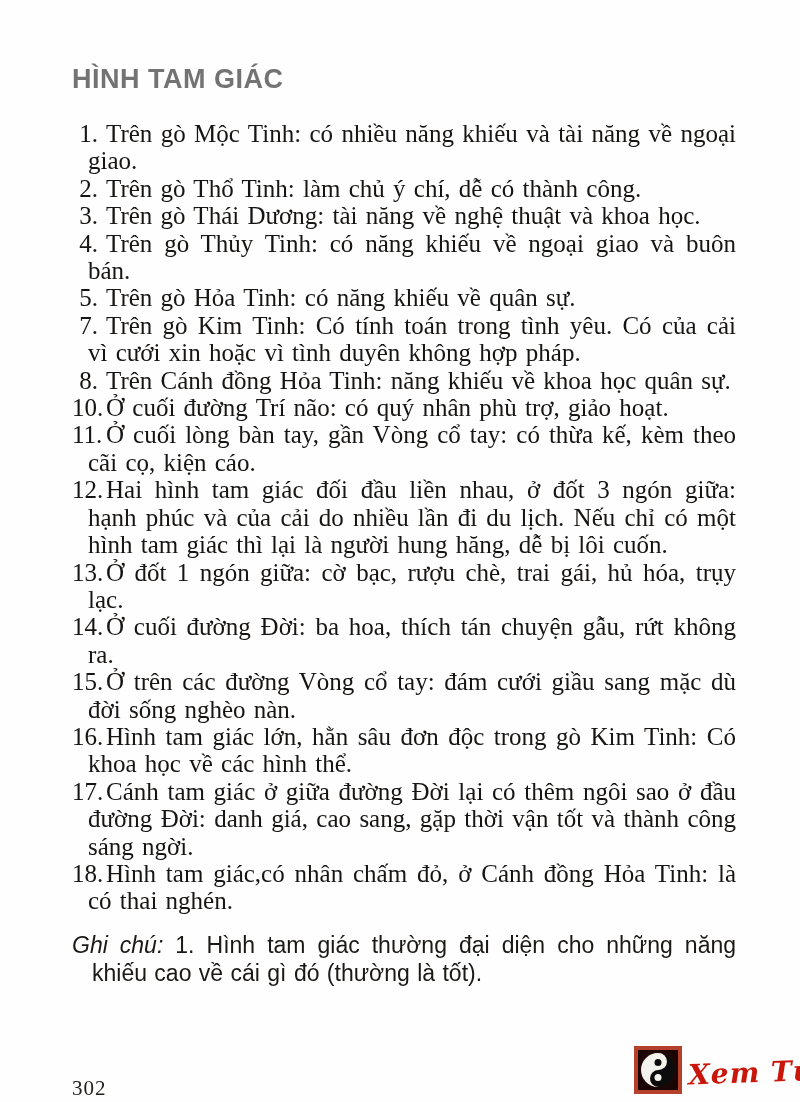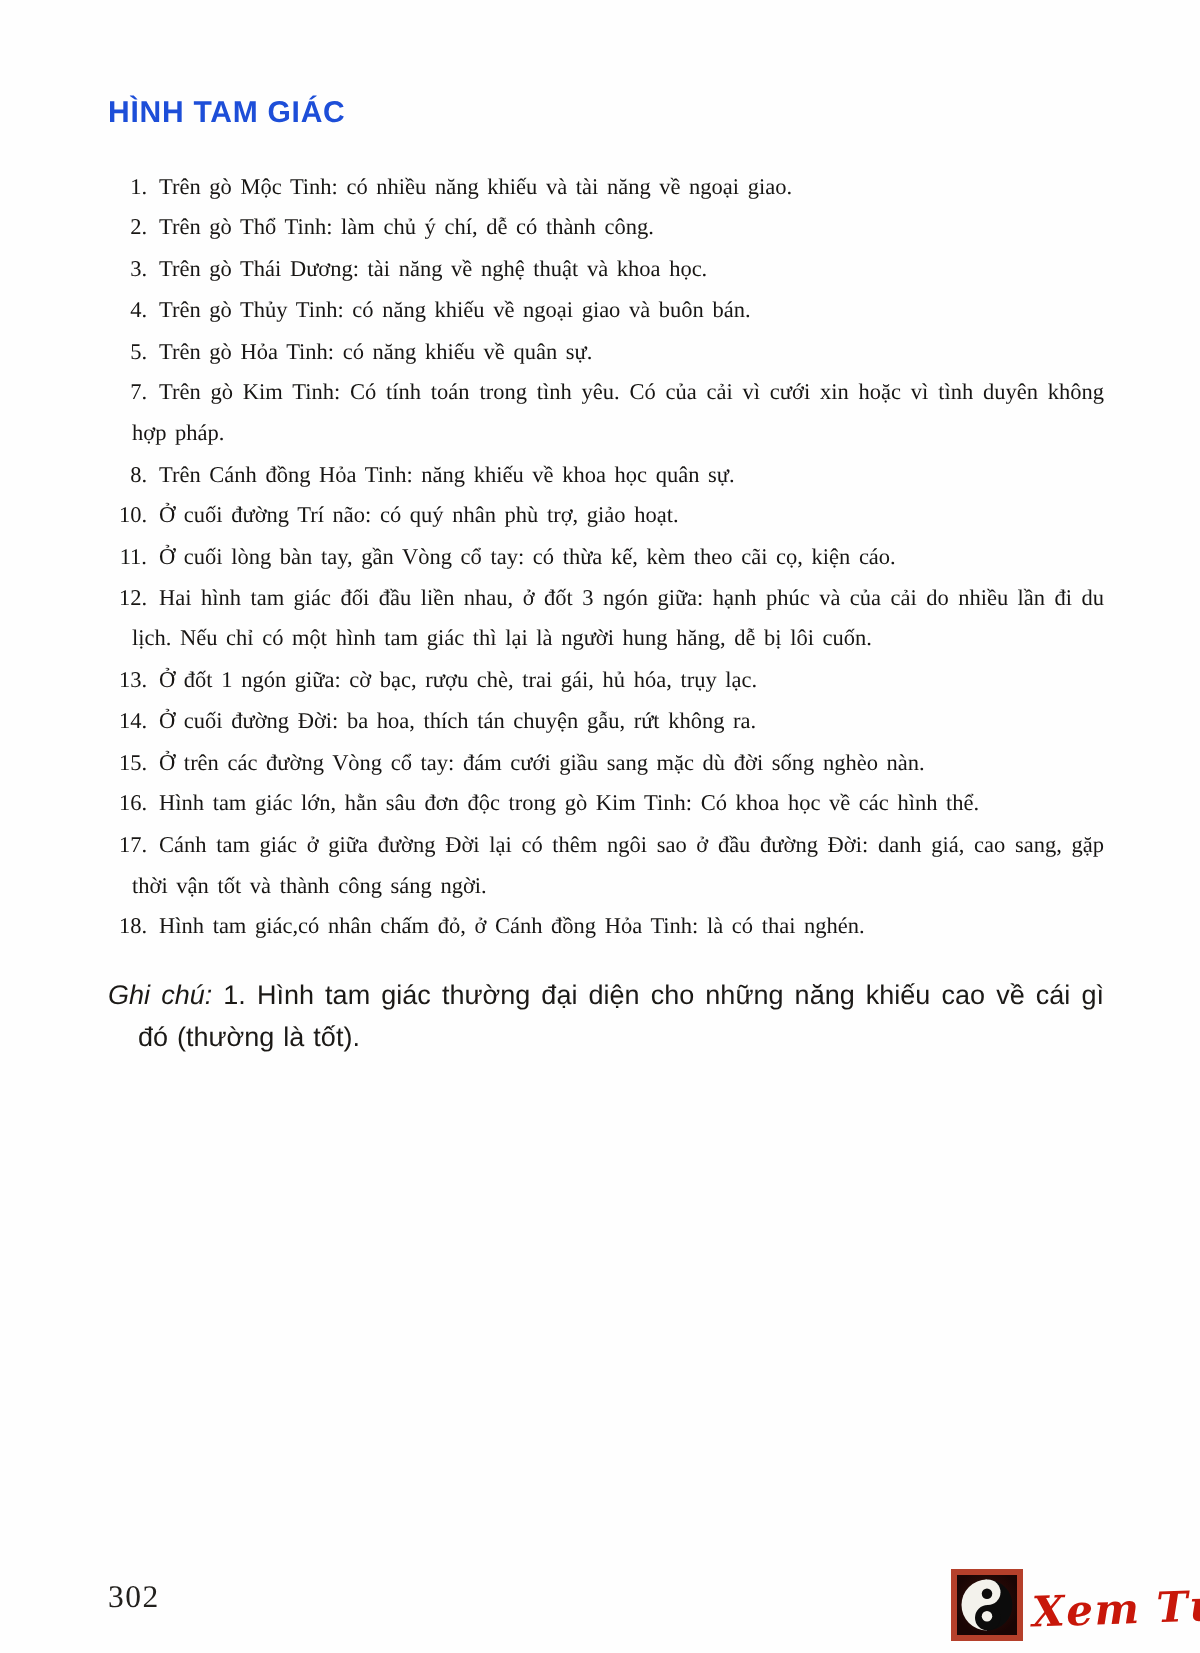--- a/index.html
+++ b/index.html
@@ -19,29 +19,29 @@
   .content {
     position: absolute;
     left: 72px;
     right: 64px;
     top: 64px;
   }
 
   .doc-title {
     font-family: "Liberation Sans", "DejaVu Sans", sans-serif;
     font-weight: bold;
-    font-size: 20px;
+    font-size: 27px;
     letter-spacing: 0.5px;
-    color: #1d4ed8;
+    color: #737373;
     margin-bottom: 25px;
   }
 
   ol.triangle-list {
     list-style: none;
-    font-size: 15px;
+    font-size: 25px;
     line-height: 27.4px;
     text-align: justify;
     word-spacing: 2px;
   }
 
   ol.triangle-list li {
     padding-left: 16px;
     text-indent: -16px;
   }
 
@@ -49,35 +49,35 @@
     display: inline-block;
     width: 26px;
     text-align: right;
     margin-right: 8px;
     text-indent: 0;
   }
 
   .notes {
     margin-top: 16px;
     font-family: "Liberation Sans", "DejaVu Sans", sans-serif;
-    font-size: 18px;
+    font-size: 23px;
     line-height: 28px;
     text-align: justify;
     word-spacing: 1px;
     color: #1b1916;
   }
 
   .note-1 { padding-left: 20px; text-indent: -20px; }
   .note-2 { padding-left: 18px; }
   .note-label { font-style: italic; }
 
   .page-number {
     position: absolute;
     left: 72px;
-    top: 1052px;
+    top: 1076px;
     font-size: 21px;
     letter-spacing: 1px;
     color: #22201d;
   }
 
   .logo {
     position: absolute;
     left: 634px;
     top: 1046px;
     display: flex;

